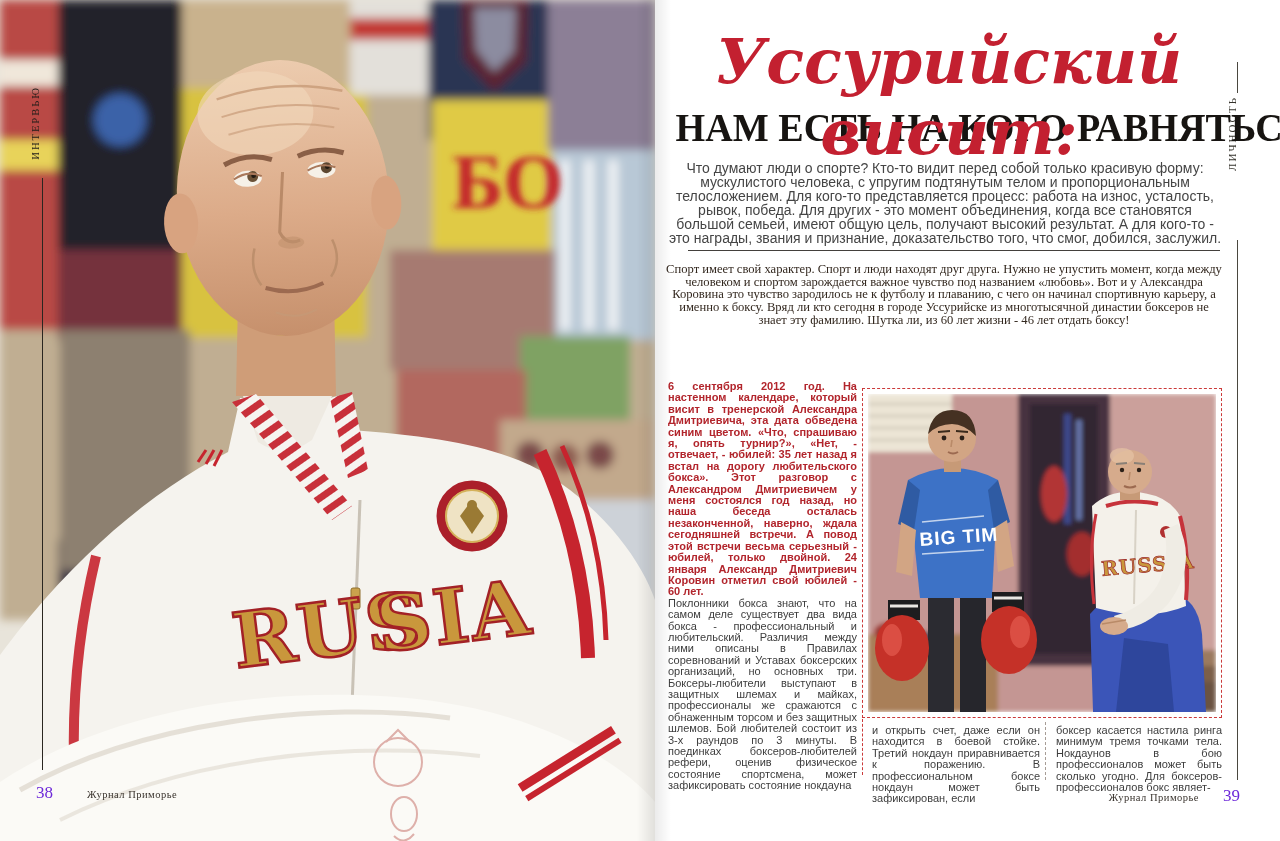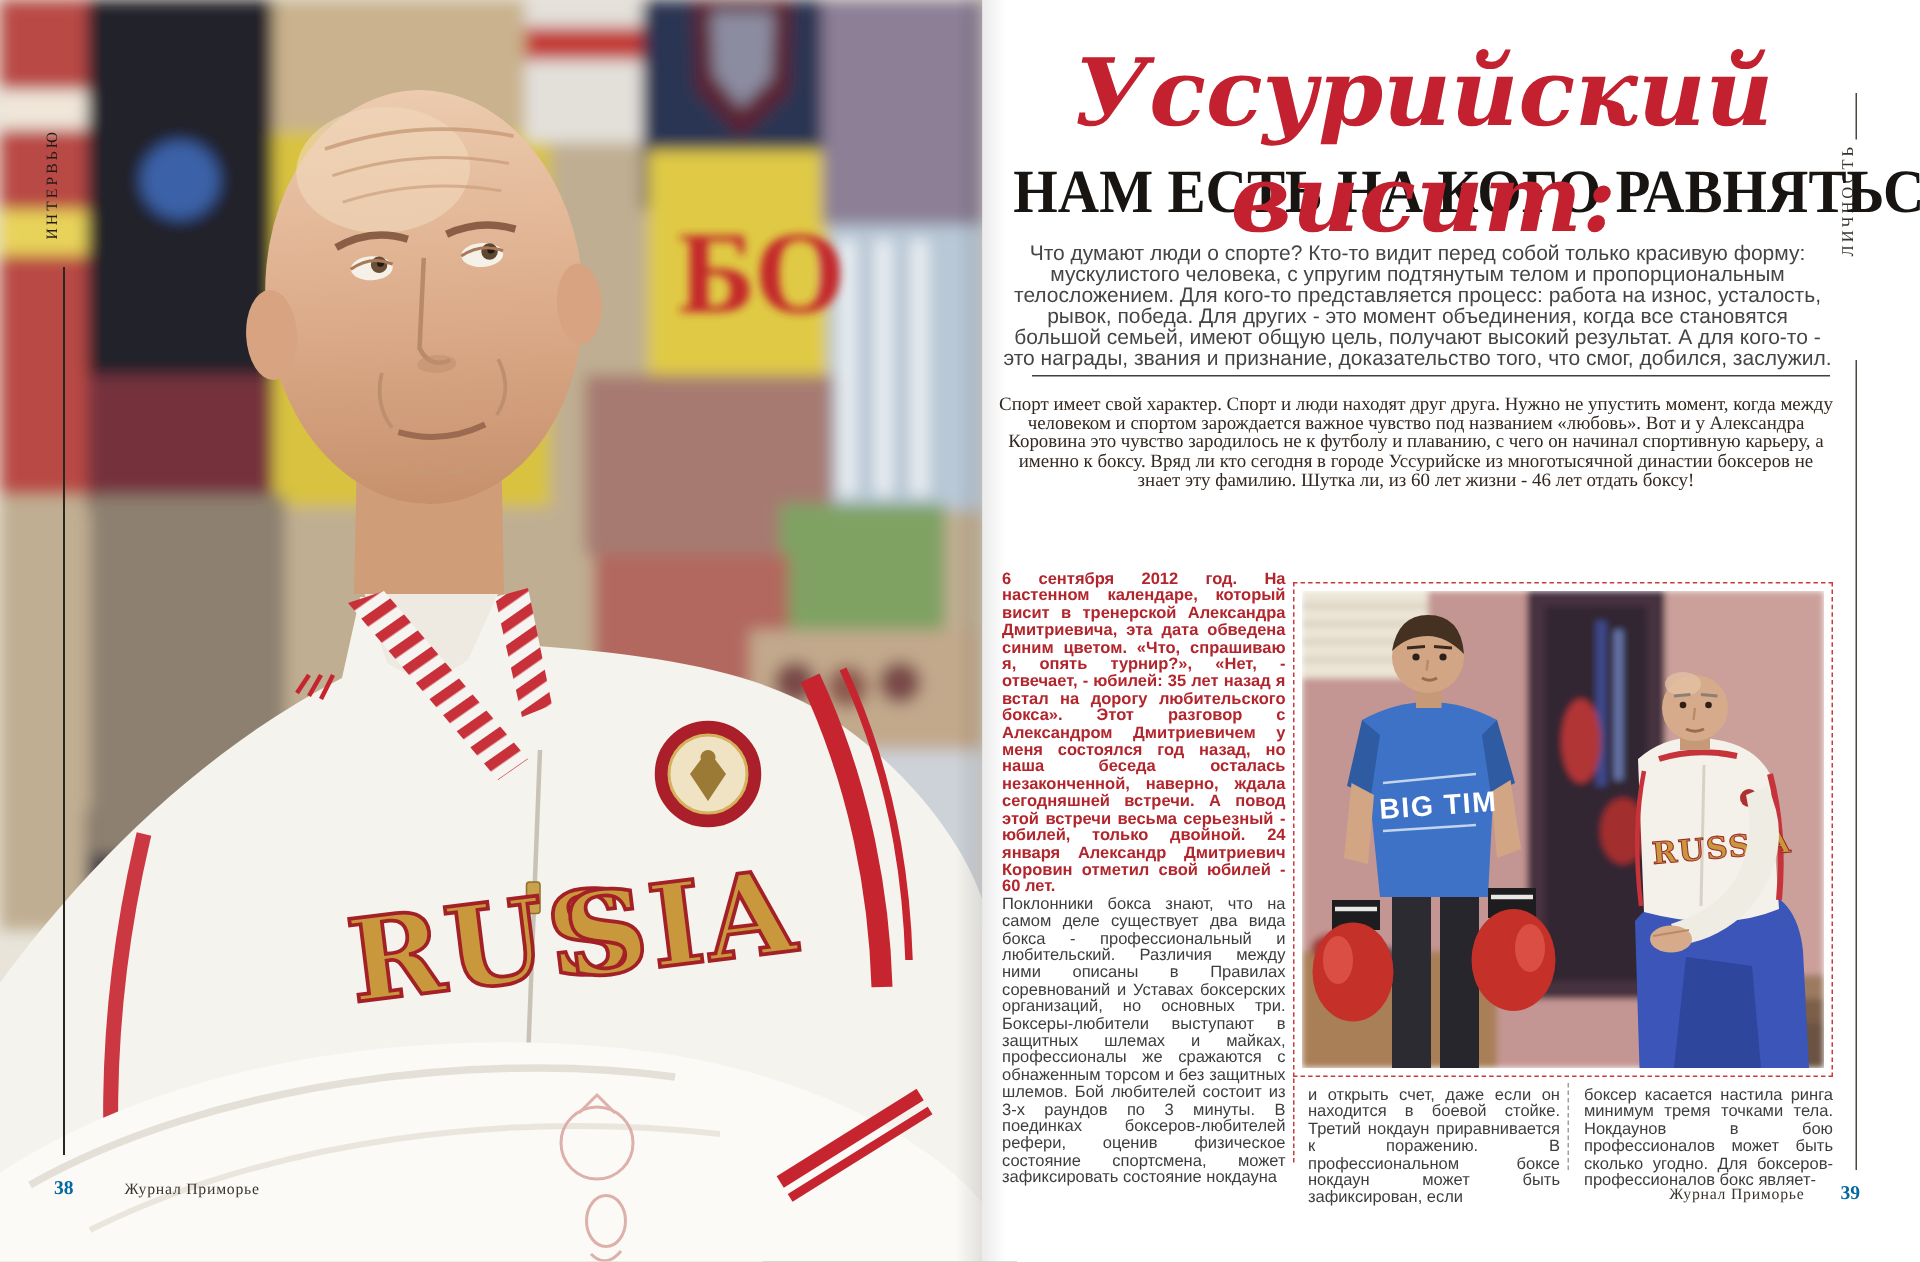--- a/index.html
+++ b/index.html
@@ -11,21 +11,21 @@
                background:linear-gradient(to right,rgba(0,0,0,0),rgba(0,0,0,.10));}
   .gutter-right{position:absolute;left:655px;top:0;width:16px;height:841px;
                background:linear-gradient(to right,rgba(0,0,0,.08),rgba(0,0,0,0));}
   .vlabel{position:absolute;writing-mode:vertical-rl;transform:rotate(180deg);
           font-family:"Liberation Serif",serif;white-space:nowrap;}
   .vlabel-left{left:30px;top:86px;font-size:10.5px;letter-spacing:2px;color:#1f1c18;}
   .vline-left{position:absolute;left:42px;top:178px;width:1px;height:592px;background:#2a2620;}
   .footer{position:absolute;font-family:"Liberation Serif",serif;color:#2e2a26;}
   .footer-left{left:36px;top:783px;}
   .footer-right{left:1000px;top:786px;width:240px;text-align:right;}
-  .pagenum{font-weight:bold;font-size:13px;color:#0369a1;}
+  .pagenum{font-weight:normal;font-size:17px;color:#6d28d9;}
   .maglabel{font-size:10.5px;letter-spacing:.5px;color:#3a342e;font-family:Liberation Serif, serif;}
   .footer-left .maglabel{margin-left:30px;}
   .footer-right .pagenum{margin-left:20px;}
   
   .page-right{position:absolute;left:655px;top:0;width:625px;height:841px;background:#ffffff;}
   .title-script{position:absolute;left:660px;top:26px;width:578px;text-align:center;
         font-family:"DejaVu Serif",serif;font-style:italic;font-weight:bold;font-size:62px;
         line-height:1.15;color:#c32030;z-index:3;}
   .title-main{position:absolute;left:655px;top:103px;width:588px;text-align:center;
         font-family:"Liberation Serif",serif;font-weight:bold;font-size:41px;color:#171411;

